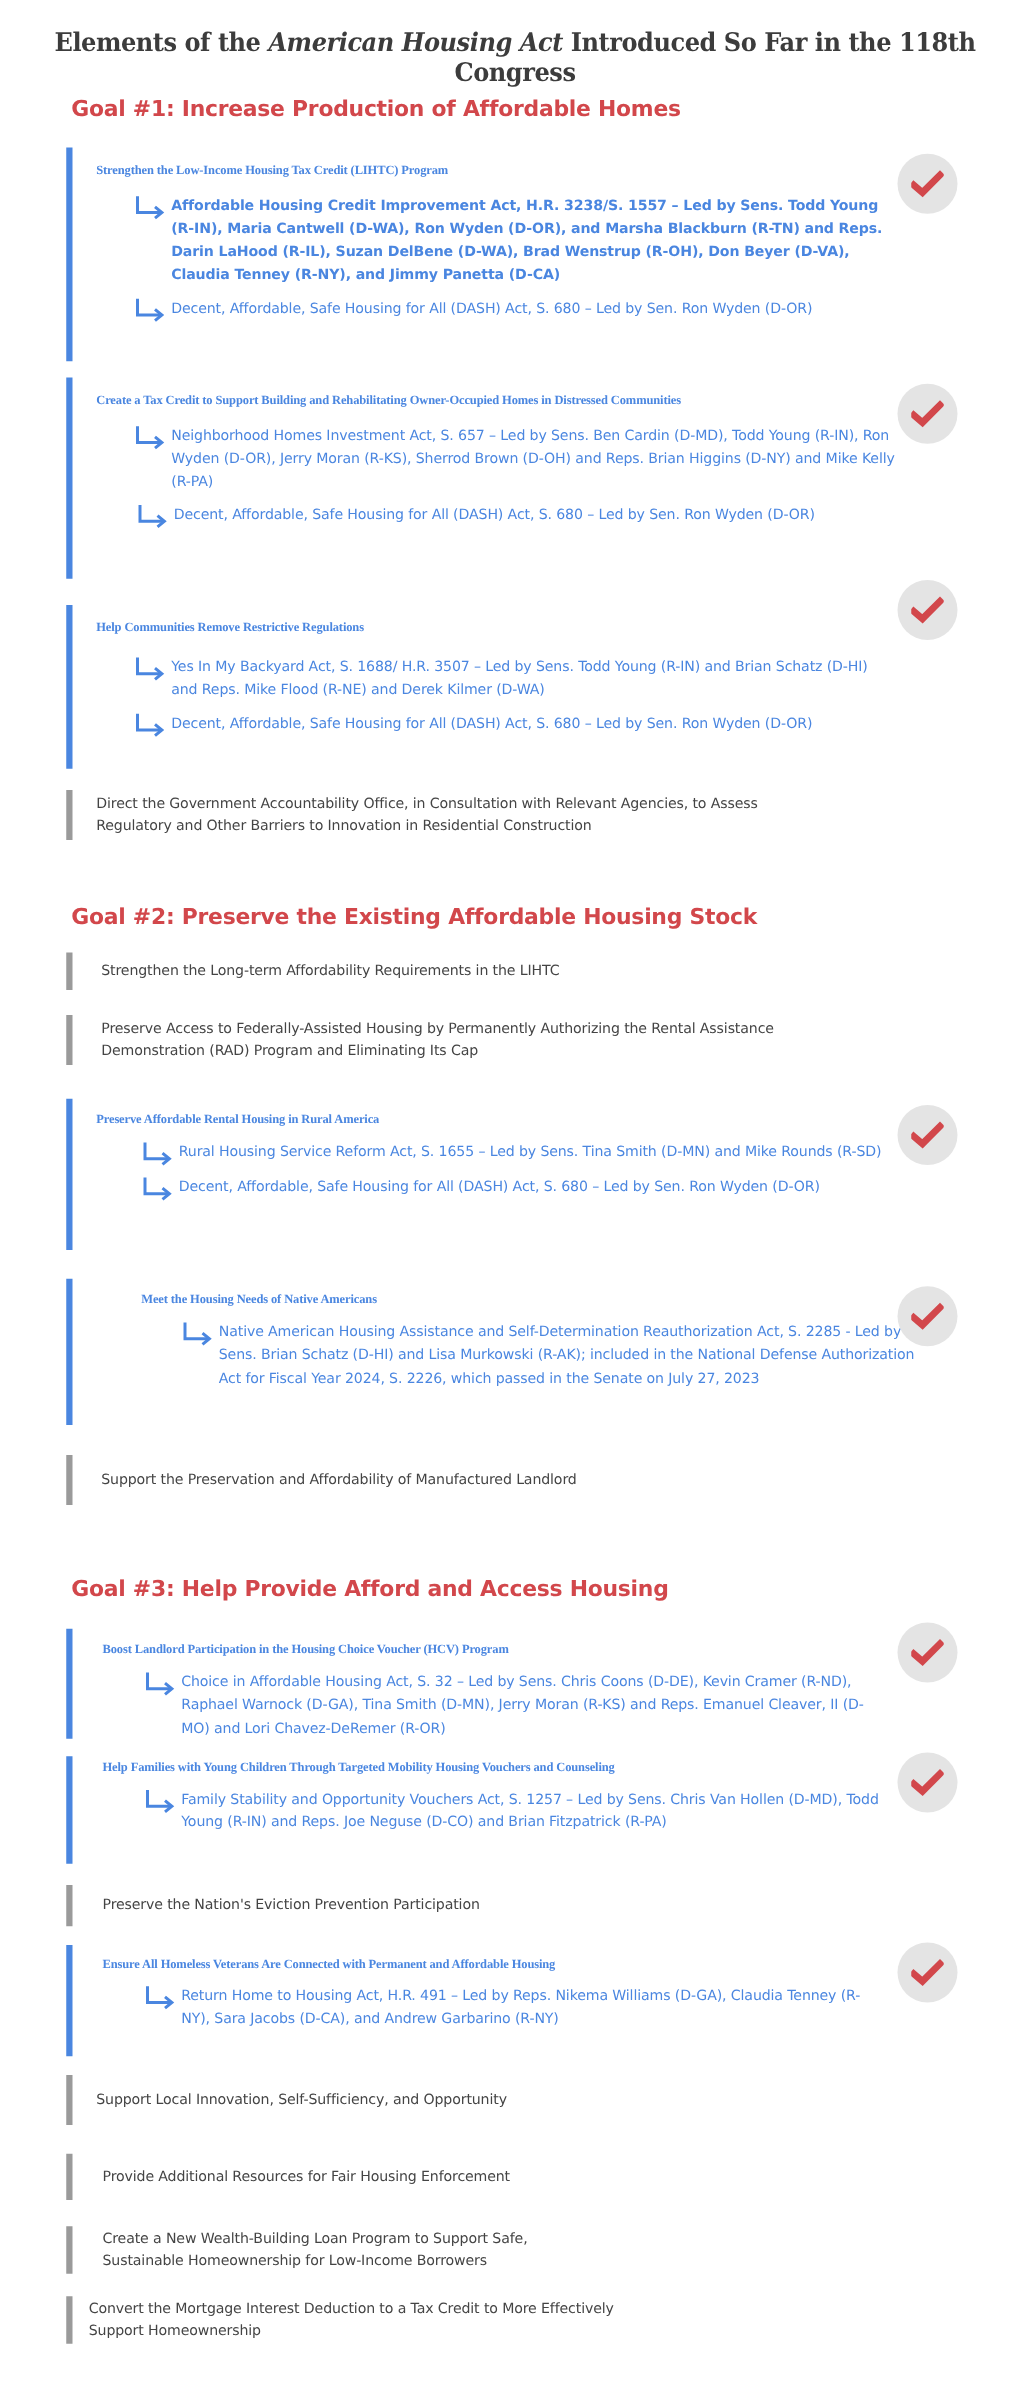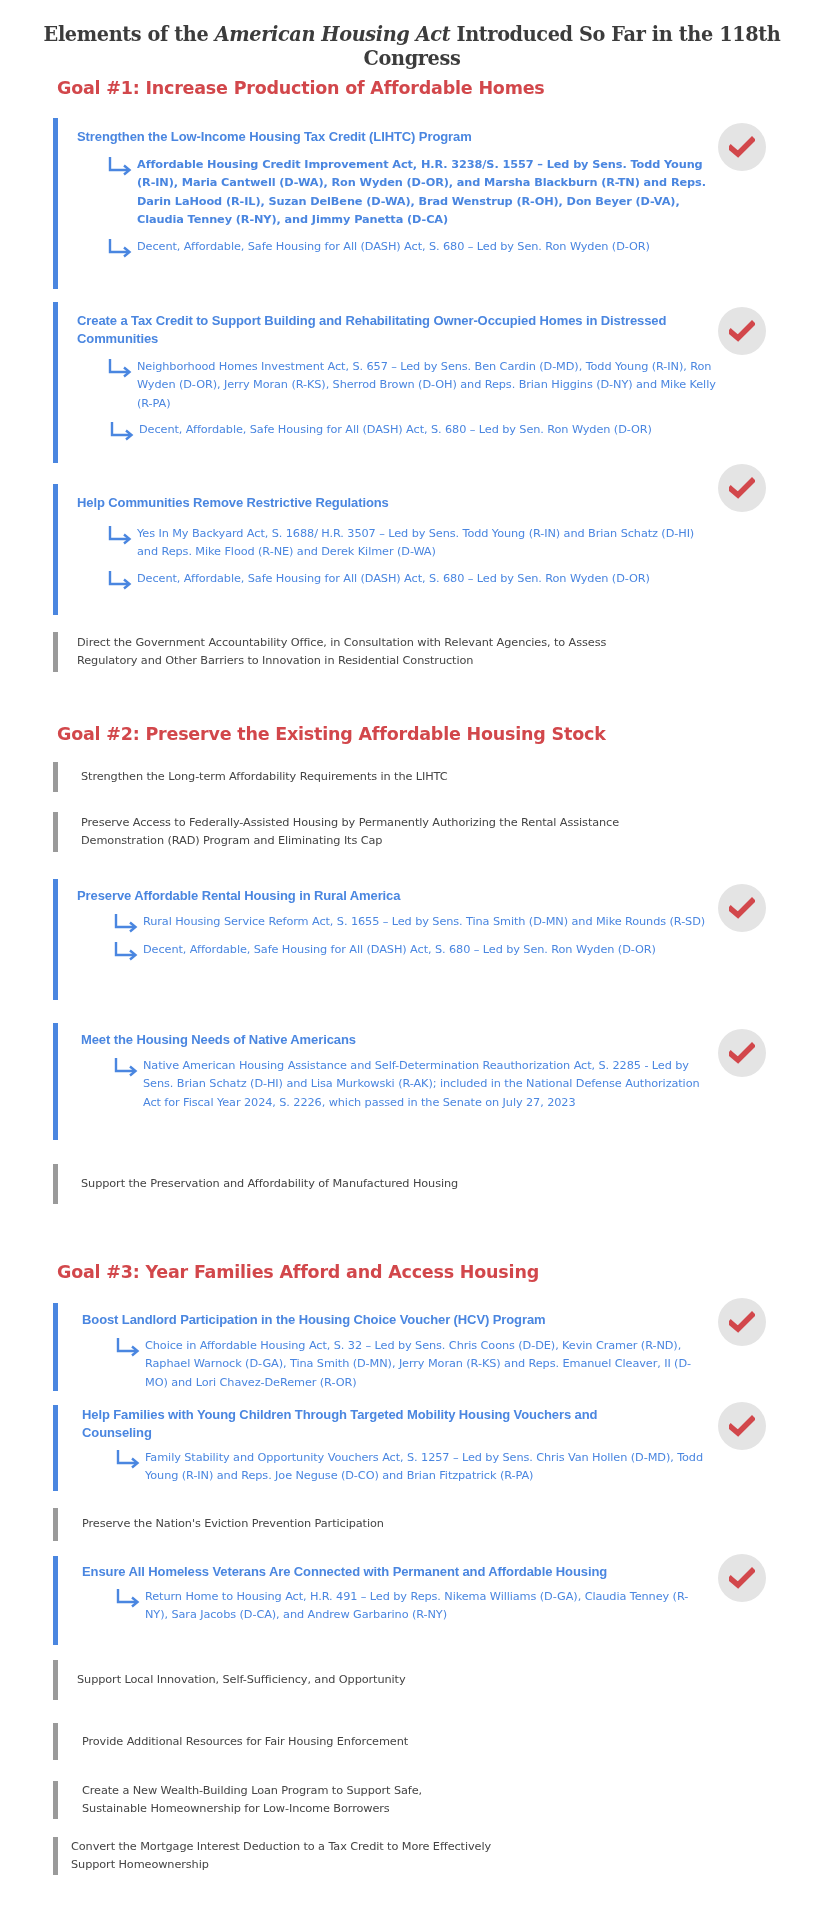--- a/index.html
+++ b/index.html
@@ -21,22 +21,22 @@
     font-size: 17.5px; color: #d2474b; letter-spacing: -0.2px;
   }
 
   .block { position: absolute; left: 53px; width: 670px; }
   .block .bar { position: absolute; left: 0; top: 0; bottom: 0; width: 5px; }
   .block.blue .bar { background: #4a86e0; }
   .block.gray .bar { background: #9a9a9a; }
 
   .item-title {
     position: relative; margin-left: 24px;
-    font-family: Liberation Sans, sans-serif; font-weight: bold;
-    font-size: 13px; line-height: 18px; color: #4a86e0;
+    font-family: Liberation Serif, serif; font-weight: bold;
+    font-size: 10px; line-height: 18px; color: #4a86e0;
     letter-spacing: -0.1px;
   }
   .gray-text {
     position: relative; margin-left: 24px;
     font-family: "DejaVu Sans", sans-serif;
     font-size: 11.3px; line-height: 18px; color: #444;
     letter-spacing: -0.1px;
   }
 
   .bill { position: relative; margin-left: 84px; margin-top: 8px; width: 580px; }
@@ -166,43 +166,43 @@
       </svg>
     <div class="bill-text">Decent, Affordable, Safe Housing for All (DASH) Act, S. 680 – Led by Sen. Ron Wyden (D-OR)</div>
   </div>
 </div>
 <div class="check" style="top:884px;">
   <svg width="26" height="24" viewBox="0 0 26 24">
       <path d="M2 13 L9 19 L23 5" fill="none" stroke="#d2474b" stroke-width="5.5" stroke-linecap="square"></path>
     </svg>
 </div>
 
-<div class="block blue" style="top:1023px; height:117px; padding-top:8px;">
+<div class="block blue" style="top:1023px; height:117px; padding-top:8px;padding-left:32px;">
   <div class="bar"></div>
   <div class="item-title" style="margin-left:28px;">Meet the Housing Needs of Native Americans</div>
   <div class="bill" style="margin-left:90px; margin-top:8px; width:565px;">
     <svg class="arrow" viewBox="0 0 26 24">
         <path d="M3 1 V14 H21" fill="none" stroke="#4a86e0" stroke-width="2.4"></path>
         <path d="M17 9.5 L22.5 14 L17 18.5" fill="none" stroke="#4a86e0" stroke-width="2.4"></path>
       </svg>
     <div class="bill-text">Native American Housing Assistance and Self-Determination Reauthorization Act, S. 2285 - Led by Sens. Brian Schatz (D-HI) and Lisa Murkowski (R-AK); included in the National Defense Authorization Act for Fiscal Year 2024, S. 2226, which passed in the Senate on July 27, 2023</div>
   </div>
 </div>
 <div class="check" style="top:1029px;">
   <svg width="26" height="24" viewBox="0 0 26 24">
       <path d="M2 13 L9 19 L23 5" fill="none" stroke="#d2474b" stroke-width="5.5" stroke-linecap="square"></path>
     </svg>
 </div>
 
 <div class="block gray" style="top:1164px; height:40px; padding-top:11px;">
   <div class="bar"></div>
-  <div class="gray-text" style="margin-left:28px;">Support the Preservation and Affordability of Manufactured Housing</div>
-</div>
-
-<h2 class="goal-heading" style="top:1262px;">Goal #3: Year Families Afford and Access Housing</h2>
+  <div class="gray-text" style="margin-left:28px;">Support the Preservation and Affordability of Manufactured Landlord</div>
+</div>
+
+<h2 class="goal-heading" style="top:1262px;">Goal #3: Help Provide Afford and Access Housing</h2>
 
 <div class="block blue" style="top:1303px; height:88px; padding-top:8px;">
   <div class="bar"></div>
   <div class="item-title" style="margin-left:29px;">Boost Landlord Participation in the Housing Choice Voucher (HCV) Program</div>
   <div class="bill" style="margin-left:92px; margin-top:8px; width:565px;">
     <svg class="arrow" viewBox="0 0 26 24">
         <path d="M3 1 V14 H21" fill="none" stroke="#4a86e0" stroke-width="2.4"></path>
         <path d="M17 9.5 L22.5 14 L17 18.5" fill="none" stroke="#4a86e0" stroke-width="2.4"></path>
       </svg>
     <div class="bill-text">Choice in Affordable Housing Act, S. 32 – Led by Sens. Chris Coons (D-DE), Kevin Cramer (R-ND), Raphael Warnock (D-GA), Tina Smith (D-MN), Jerry Moran (R-KS) and Reps. Emanuel Cleaver, II (D-MO) and Lori Chavez-DeRemer (R-OR)</div>

